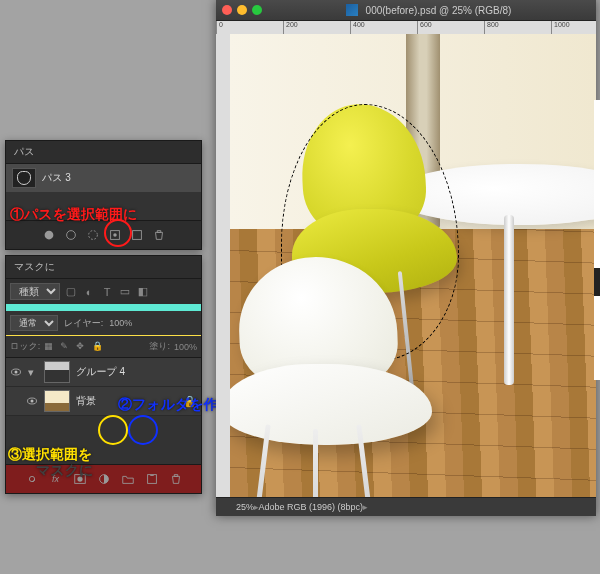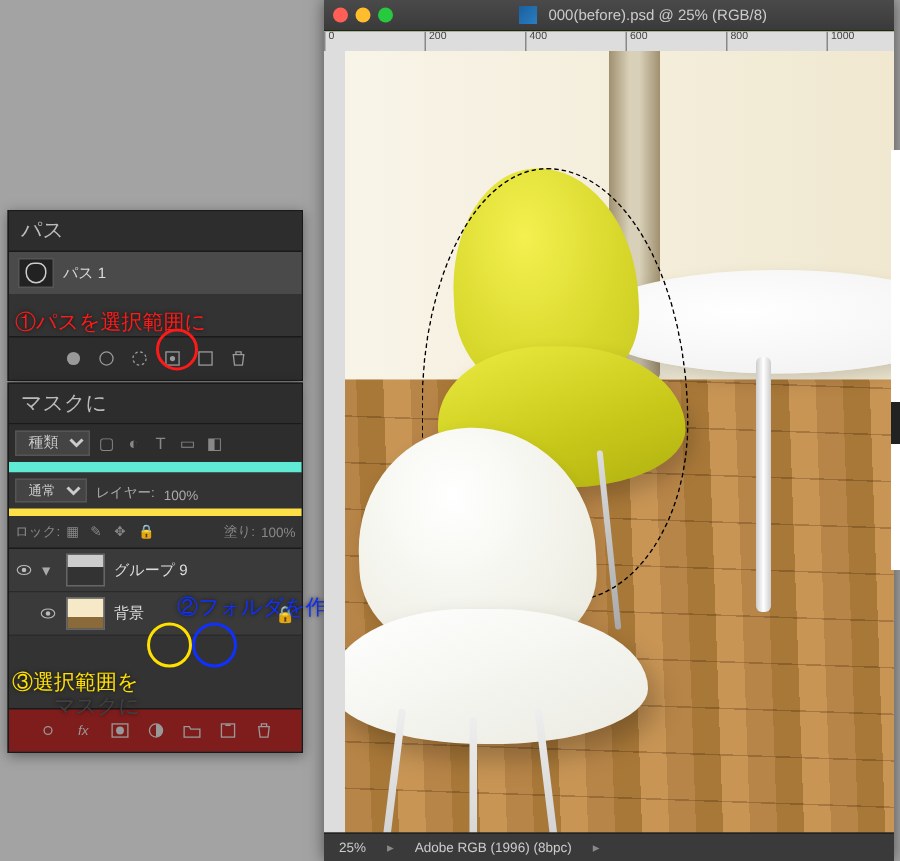--- a/index.html
+++ b/index.html
@@ -1,43 +1,43 @@
 <!DOCTYPE html>
 <html><head>
 <meta charset="utf-8">
 <style>
 html,body{margin:0;padding:0;width:600px;height:574px;background:#a3a3a3;font-family:"Hiragino Kaku Gothic Pro","Meiryo",sans-serif;font-size:11px;color:#ddd;overflow:hidden;position:relative}
 .panel{position:absolute;background:#3a3a3a;border:1px solid #1a1a1a;box-shadow:0 2px 8px rgba(0,0,0,0.4)}
-.panel-title{background:#2d2d2d;padding:4px 8px;font-size:14px;color:#bbb;border-bottom:1px solid #1a1a1a}
+.panel-title{background:#2d2d2d;padding:4px 8px;font-size:10px;color:#bbb;border-bottom:1px solid #1a1a1a}
 .paths-panel{left:5px;top:140px;width:195px}
 .path-row{display:flex;align-items:center;padding:4px 6px;gap:6px;background:#4a4a4a}
 .path-thumb{width:22px;height:18px;background:#222;border:1px solid #555;position:relative}
 .path-thumb::after{content:"";position:absolute;left:4px;top:2px;width:12px;height:12px;border:1px solid #ccc;border-radius:40% 40% 50% 50%}
 .path-name{font-size:10px}
 .panel-bottom{display:flex;justify-content:center;gap:4px;padding:6px 4px;background:#2d2d2d;border-top:1px solid #1a1a1a}
 .icon-btn{width:18px;height:16px;display:flex;align-items:center;justify-content:center;color:#999;cursor:pointer}
 .icon-btn svg{width:14px;height:14px}
 .layers-panel{left:5px;top:255px;width:195px}
 .layers-filter{display:flex;align-items:center;gap:4px;padding:4px;background:#2d2d2d;border-bottom:7px solid #5eead4}
 .layers-filter select{background:#444;color:#ccc;border:1px solid #555;font-size:10px;padding:1px 4px}
 .filter-icon{width:14px;height:14px;color:#888;display:flex;align-items:center;justify-content:center}
-.layers-blend{display:flex;align-items:flex-end;gap:6px;padding:4px;background:#333;border-bottom:5px solid #fde047;font-size:9px;color:#aaa}
+.layers-blend{display:flex;align-items:center;gap:6px;padding:4px;background:#333;border-bottom:1px solid #fde047;font-size:9px;color:#aaa}
 .layers-blend select{background:#444;color:#ccc;border:1px solid #555;font-size:9px;padding:1px 4px}
 .layers-lock{display:flex;align-items:center;gap:4px;padding:4px;background:#333;border-bottom:1px solid #1a1a1a;font-size:9px;color:#888}
 .lock-ic{width:12px;height:12px;color:#888}
 .layer-row{display:flex;align-items:center;padding:3px 4px;gap:6px;background:#3a3a3a;border-bottom:1px solid #2a2a2a}
 .eye{width:12px;height:12px;color:#bbb}
 .group-thumb{width:24px;height:20px;background:linear-gradient(180deg,#ccc 40%,#333 40%);border:1px solid #666}
 .bg-thumb{width:24px;height:20px;background:linear-gradient(180deg,#f5e9c8 60%,#8a6a3a 60%);border:1px solid #666}
 .layer-name{font-size:10px}
 .chev{width:10px;color:#aaa}
 .layers-bottom{display:flex;justify-content:center;gap:6px;padding:6px 12px;background:#7f1d1d;border-top:1px solid #1a1a1a}
-.ann{position:absolute;font-weight:normal;font-size:14px;pointer-events:none;text-shadow:0 0 3px rgba(0,0,0,0.7)}
+.ann{position:absolute;font-weight:bold;font-size:14px;pointer-events:none;text-shadow:0 0 3px rgba(0,0,0,0.7)}
 .circle{position:absolute;border:2px solid;border-radius:50%;pointer-events:none}
-.doc-win{position:absolute;left:216px;top:0;width:380px;height:574px;background:#bef264;box-shadow:0 0 10px rgba(0,0,0,0.5)}
+.doc-win{position:absolute;left:216px;top:0;width:380px;height:516px;background:#bef264;box-shadow:0 0 10px rgba(0,0,0,0.5)}
 .titlebar{height:20px;background:linear-gradient(#4a4a4a,#3a3a3a);display:flex;align-items:center;padding:0 6px;gap:5px;border-bottom:1px solid #222}
 .tl-btn{width:10px;height:10px;border-radius:50%}
 .tl-red{background:#ff5f56}.tl-yellow{background:#ffbd2e}.tl-green{background:#27c93f}
 .doc-title{flex:1;text-align:center;font-size:10px;color:#ccc}
 .doc-icon{width:12px;height:12px;background:linear-gradient(135deg,#1a5fa0,#2a7fc0);margin-right:4px}
 .ruler-h{height:14px;background:#ddd;color:#444;font-size:7px;display:flex;overflow:hidden;border-bottom:1px solid #888}
 .ruler-h span{flex:0 0 64px;border-left:1px solid #888;padding-left:2px}
 .canvas-area{position:absolute;left:14px;top:34px;right:0;bottom:18px;background:#999;overflow:hidden}
 .ruler-v{position:absolute;left:0;top:34px;width:14px;bottom:18px;background:#ddd;border-right:1px solid #888}
 .photo{width:100%;height:100%;background:linear-gradient(180deg,#f5f0e0 0%,#f4edd8 35%,#e8d8a8 55%,#c09050 75%,#a87840 100%);position:relative}
@@ -50,31 +50,31 @@
 .chair-yellow{position:absolute;left:14%;top:15%;width:48%;height:60%}
 .cy-back{position:absolute;left:12%;top:0;width:70%;height:48%;background:radial-gradient(ellipse at 40% 30%,#f4f050,#d8d82c 60%,#c8c820);border-radius:48% 54% 40% 44%/56% 60% 36% 40%;transform:rotate(-3deg)}
 .cy-seat{position:absolute;left:6%;top:38%;width:94%;height:30%;background:linear-gradient(160deg,#eceb40,#c8c81a 60%,#b0b010);border-radius:44% 50% 50% 50%/56% 60% 42% 42%;box-shadow:4px 8px 14px rgba(0,0,0,0.2)}
 .leg-y{position:absolute;width:4px;background:linear-gradient(#ddd,#aaa);border-radius:2px}
 .sel-path{position:absolute;left:14%;top:15%;width:48%;height:55%;border:1px dashed #000;border-radius:48% 54% 46% 46%/56% 60% 42% 40%;animation:marq 1s linear infinite}
 @keyframes marq{to{border-color:#999}}
 .chair-white{position:absolute;left:-6%;top:48%;width:60%;height:58%}
 .cw-back{position:absolute;left:14%;top:0;width:72%;height:50%;background:radial-gradient(ellipse at 40% 30%,#fff,#f2f2ea 60%,#e8e8dc);border-radius:50% 54% 40% 44%/56% 60% 36% 40%;transform:rotate(-2deg);box-shadow:0 4px 10px rgba(0,0,0,0.1)}
 .cw-seat{position:absolute;left:6%;top:40%;width:96%;height:30%;background:linear-gradient(160deg,#fff,#ebebe2);border-radius:44% 50% 50% 50%/56% 60% 42% 42%;box-shadow:6px 10px 18px rgba(0,0,0,0.25)}
 .leg-w{position:absolute;width:5px;background:linear-gradient(#eee,#bbb);border-radius:2px}
-.status{position:absolute;left:0;right:0;bottom:0;height:18px;background:#3a3a3a;display:flex;align-items:center;gap:14px;padding:0 10px;font-size:9px;color:#ccc;border-top:1px solid #222}
+.status{position:absolute;left:0;right:0;bottom:0;height:18px;background:#3a3a3a;display:flex;align-items:center;gap:0;padding:0 20px;font-size:9px;color:#ccc;border-top:1px solid #222}
 .rt-strip{position:absolute;right:0;top:100px;width:6px;height:280px;background:linear-gradient(#fff 0 60%,#222 60% 70%,#fff 70%)}
 </style>
 </head>
 <body>
 
 <div class="panel paths-panel">
   <div class="panel-title">パス</div>
   <div class="path-row">
     <div class="path-thumb"></div>
-    <div class="path-name">パス 1</div>
+    <div class="path-name">パス 3</div>
   </div>
   <div style="height:28px;background:#333"></div>
   <div class="panel-bottom">
     <div class="icon-btn">
         <svg viewBox="0 0 16 16">
           <circle cx="8" cy="8" r="5" fill="currentColor"></circle>
         </svg>
       </div>
     <div class="icon-btn">
         <svg viewBox="0 0 16 16">
@@ -129,21 +129,21 @@
     <span style="margin-left:auto">塗り:</span>
     <span>100%</span>
   </div>
   <div class="layer-row">
     <svg class="eye" viewBox="0 0 16 16">
         <ellipse cx="8" cy="8" rx="6" ry="4" fill="none" stroke="currentColor"></ellipse>
         <circle cx="8" cy="8" r="2" fill="currentColor"></circle>
       </svg>
     <span class="chev">▾</span>
     <div class="group-thumb"></div>
-    <div class="layer-name">グループ 9</div>
+    <div class="layer-name">グループ 4</div>
   </div>
   <div class="layer-row" style="padding-left:20px">
     <svg class="eye" viewBox="0 0 16 16">
         <ellipse cx="8" cy="8" rx="6" ry="4" fill="none" stroke="currentColor"></ellipse>
         <circle cx="8" cy="8" r="2" fill="currentColor"></circle>
       </svg>
     <div class="bg-thumb"></div>
     <div class="layer-name">背景</div>
     <span style="margin-left:auto;color:#888">🔒</span>
   </div>

